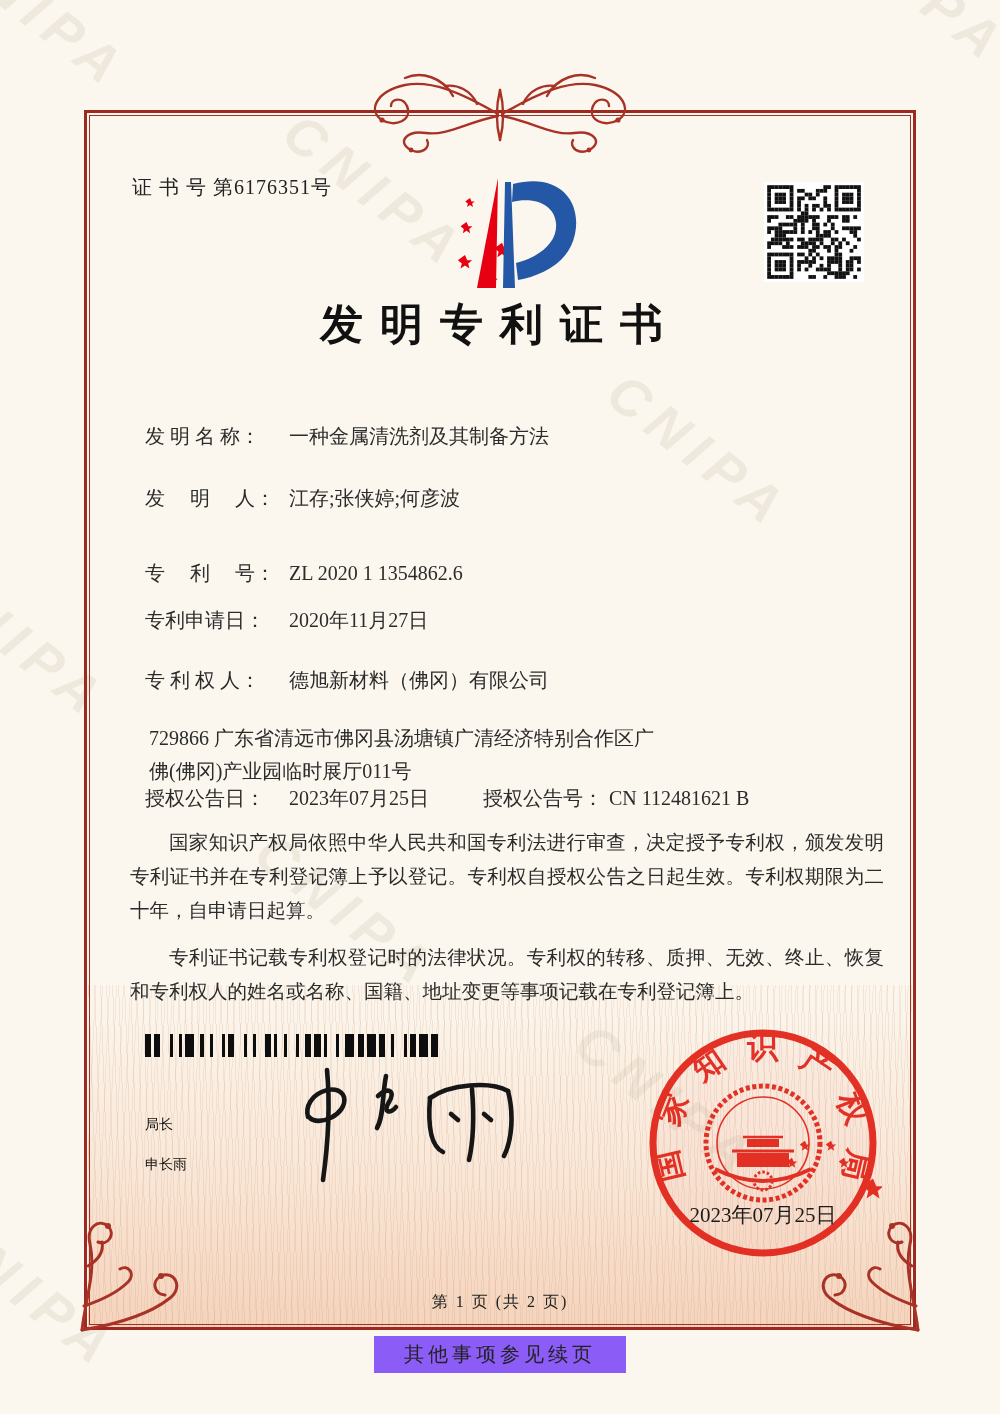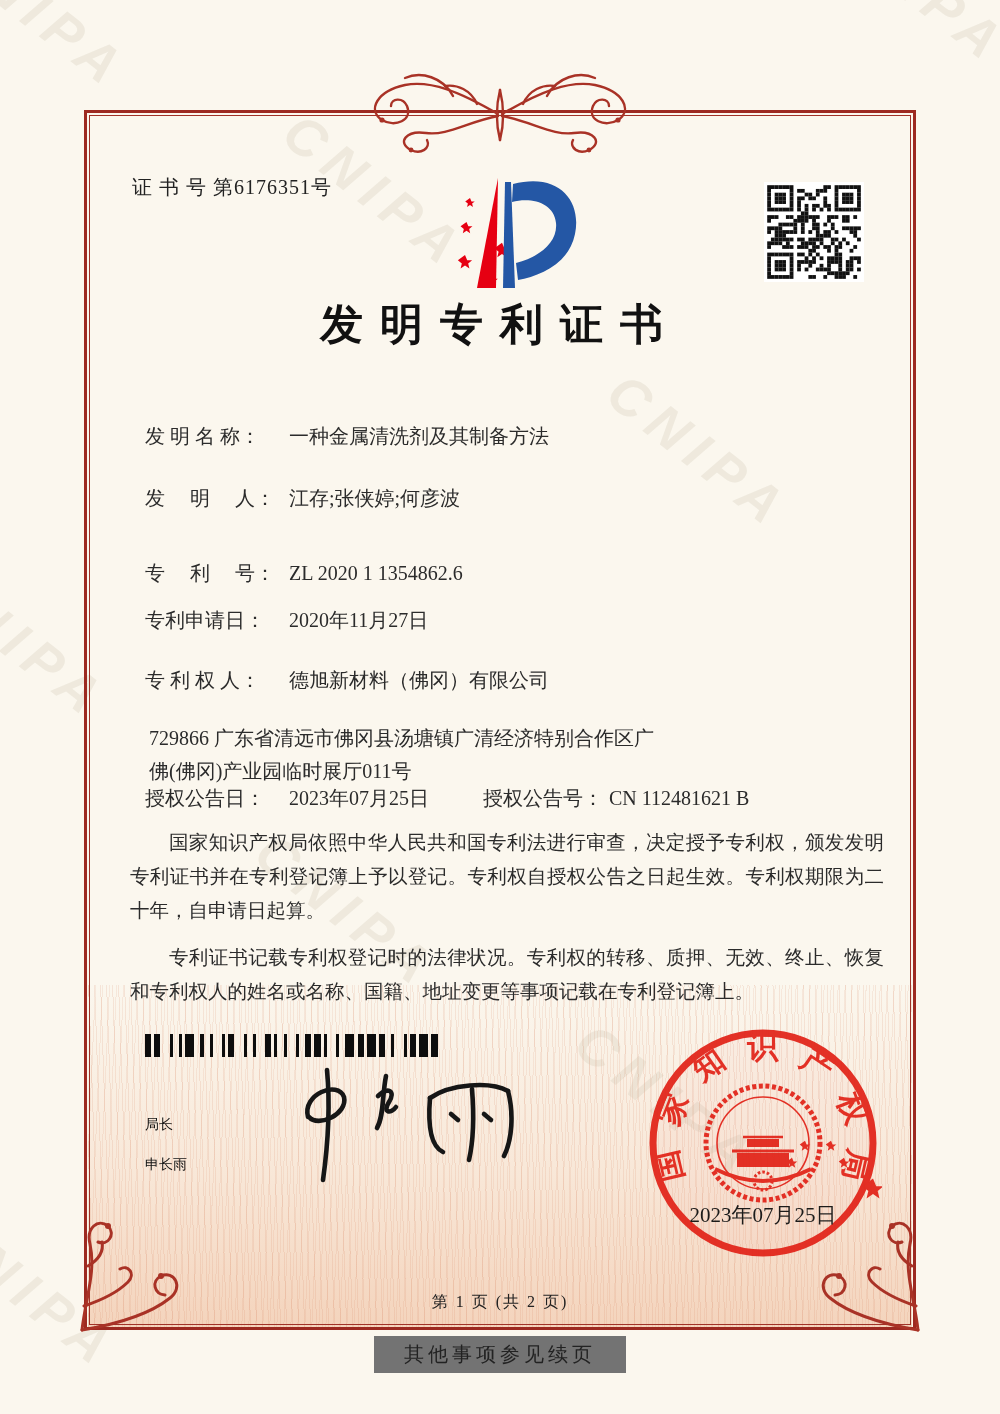--- a/index.html
+++ b/index.html
@@ -51,21 +51,21 @@
   .sig{position:absolute;left:278px;top:1062px;}
   .signer{position:absolute;left:145px;font-size:14px;font-family:"Liberation Sans","DejaVu Sans",sans-serif;color:#111;}
   .signer.t1{top:1116px;}
   .signer.t2{top:1156px;}
   
   .seal{position:absolute;left:644px;top:1024px;opacity:.95;}
   
   .page-info{position:absolute;left:0;right:0;top:1292px;text-align:center;font-size:16px;letter-spacing:2px;color:#222;}
   .footer-note{
     position:absolute;left:50%;transform:translateX(-50%);top:1336px;
-    background:#737373;padding:5px 30px;font-size:20px;letter-spacing:4px;color:#222;white-space:nowrap;
+    background:#8b5cf6;padding:5px 30px;font-size:20px;letter-spacing:4px;color:#222;white-space:nowrap;
   }
 </style>
 </head>
 <body>
 
 <div class="page">
 
   <div class="wm" style="left:-70px;top:-20px;">CNIPA</div>
   <div class="wm" style="left:810px;top:-45px;">CNIPA</div>
   <div class="wm" style="left:268px;top:160px;">CNIPA</div>

